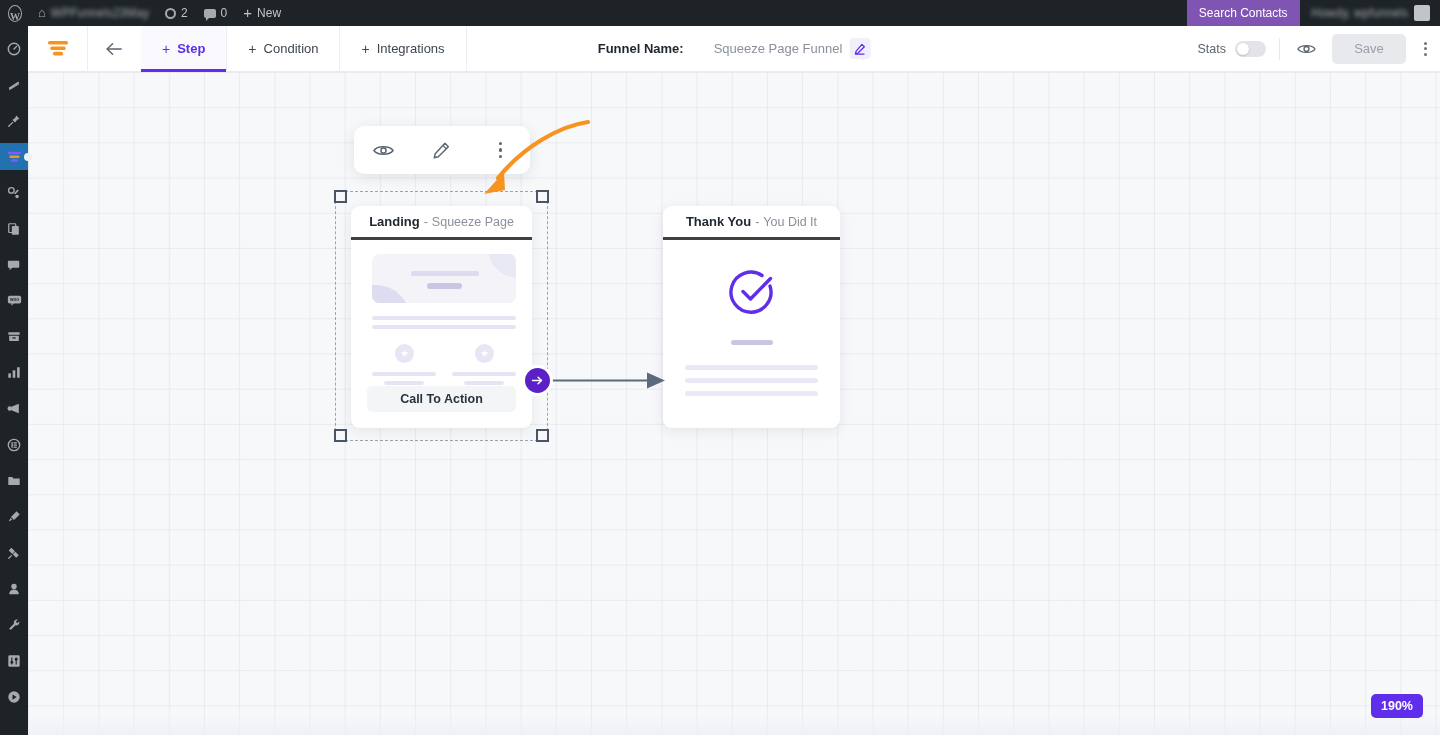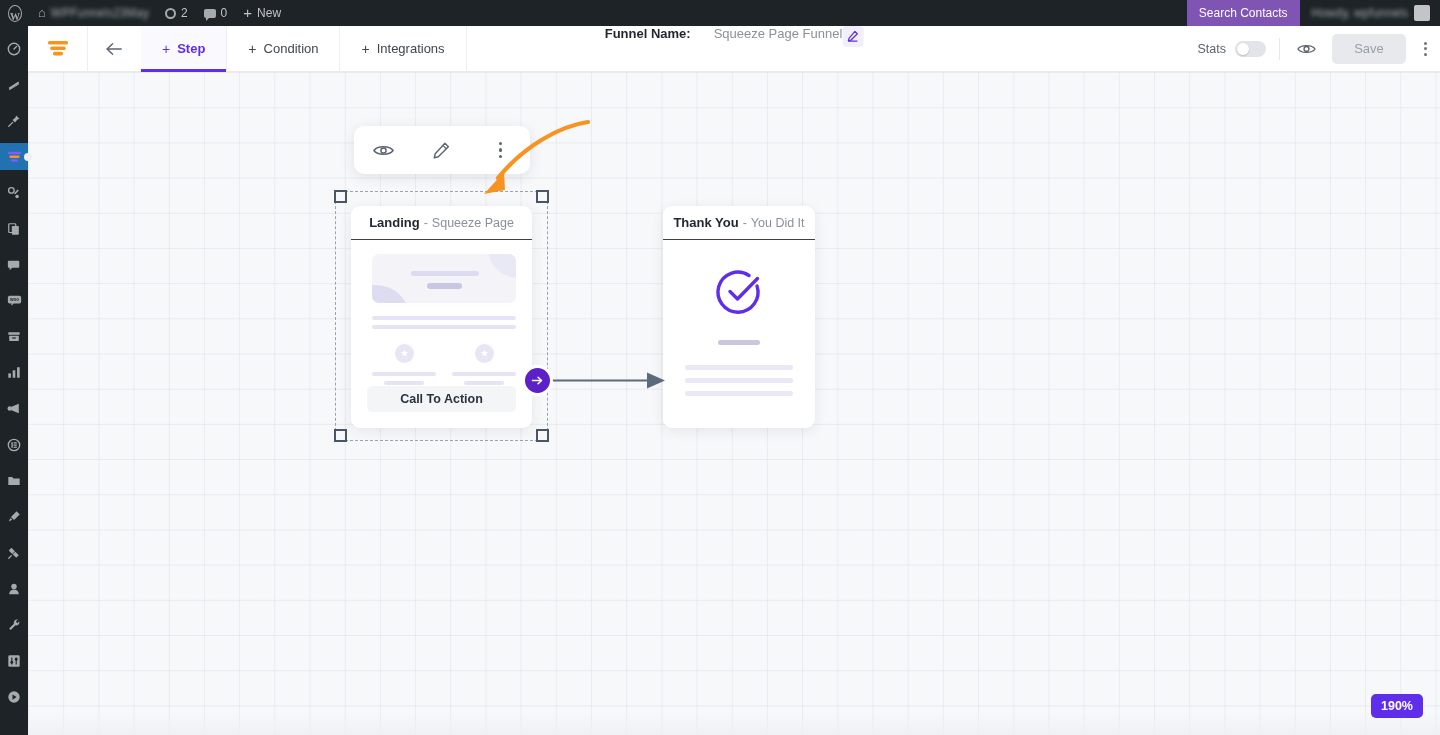--- a/index.html
+++ b/index.html
@@ -114,21 +114,21 @@
   .tab .tplus { font-size: 14px; font-weight: 400; line-height: 1; }
   .tab.active {
     color: #5f2eea; background: #faf9fe; font-weight: 600;
   }
   .tab.active::after {
     content: ""; position: absolute; left: 0; right: 0; bottom: 0;
     height: 2.5px; background: #5f2eea;
   }
   .hdr-center {
     position: absolute; left: 50%; transform: translateX(-50%);
-    display: flex; 
+    display: flex; align-items: center; gap: 7px;
     height: 46px;
   }
   .fn-label { font-size: 13px; color: #1f2630; font-weight: 700; }
   .fn-value { font-size: 13px; color: #8a909b; margin-left: 23px; }
   .fn-edit {
     width: 21px; height: 21px; border-radius: 4px; background: #f1f0fa;
     display: flex; align-items: center; justify-content: center;
   }
   .hdr-right {
     margin-left: auto; display: flex; align-items: center; gap: 0;
@@ -217,24 +217,24 @@
   .cnr.bl { left: -1px; bottom: -1px; border-right: none; border-top: none; }
   .cnr.br { right: -1px; bottom: -1px; border-left: none; border-top: none; }
 
   
   .step-card {
     position: absolute; background: #fff; border-radius: 9px;
     box-shadow: 0 3px 13px rgba(35,42,60,.09);
     z-index: 12; overflow: hidden;
   }
   #step-landing { left: 323px; top: 134px; width: 181px; height: 222px; }
-  #step-thankyou { left: 635px; top: 134px; width: 152px; height: 222px; }
+  #step-thankyou { left: 635px; top: 134px; width: 177px; height: 222px; }
   .card-head {
     height: 34px; display: flex; align-items: center; justify-content: center;
-    gap: 4px; border-bottom: 1px solid #404040;
+    gap: 4px; border-bottom: 3px solid #404040;
   }
   .card-title { font-size: 13px; font-weight: 700; color: #1f2630; }
   .card-sub { font-size: 12.5px; color: #8a909b; }
   .card-body { padding: 14px 16px 0 21px; position: relative; height: 188px; }
 
   
   .wf-hero {
     height: 49px; border-radius: 7px; background: #f4f4f8;
     position: relative; overflow: hidden; margin-bottom: 13px;
   }

